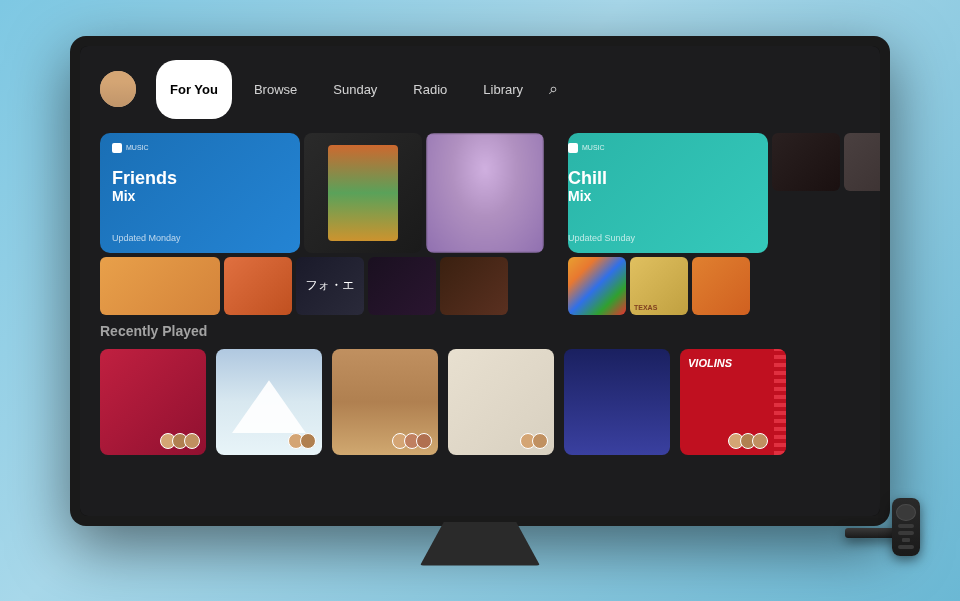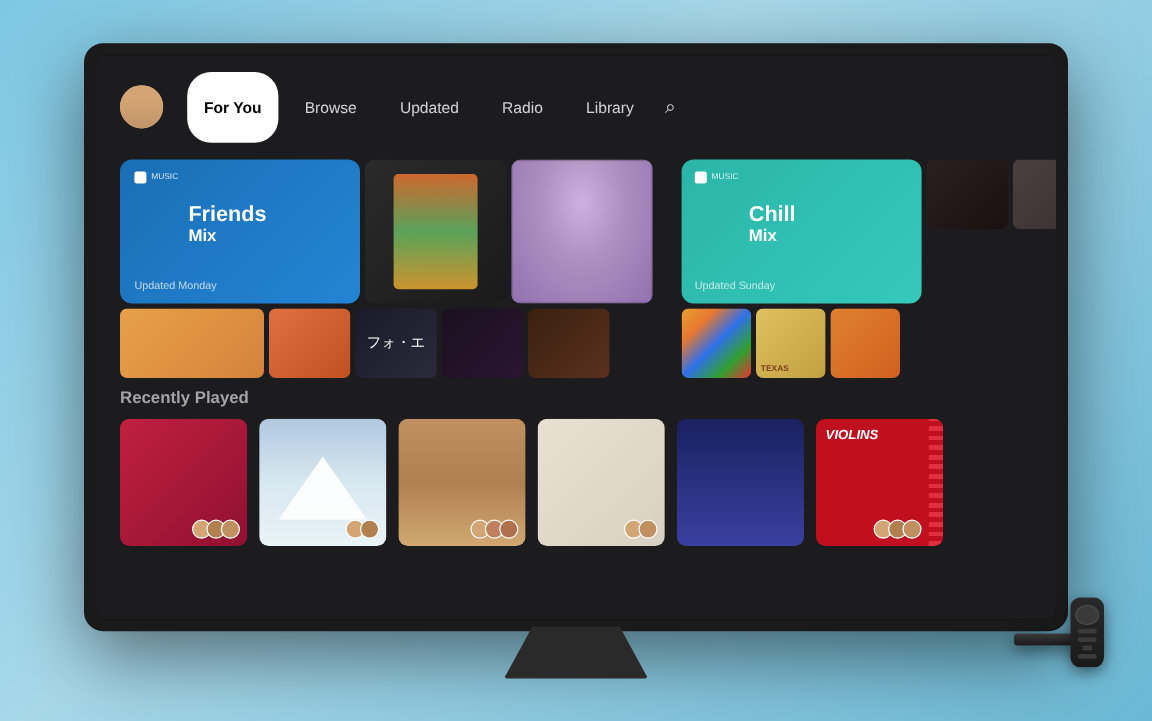--- a/index.html
+++ b/index.html
@@ -159,35 +159,34 @@
       background: white;
       border-radius: 2px;
       display: inline-block;
     }
 
     .mix-title {
       color: white;
       font-size: 18px;
       font-weight: 700;
       line-height: 1.1;
-      margin-left: 45px;
     }
 
     .mix-updated {
       color: rgba(255,255,255,0.7);
       font-size: 9px;
       margin-top: 12px;
     }
 
     .chill-mix {
       background: linear-gradient(135deg, #2ab5a8, #35c9bb);
       display: flex;
       flex-direction: column;
       justify-content: space-between;
-      padding: 10px 11px;
+      padding: 10px 0;
     }
 
     
     .color-block {
       width: 100%;
       height: 100%;
     }
 
     
     .section-label {
@@ -366,21 +365,21 @@
           </div>
 
           <div class="nav-items">
             <div class="nav-item active">
               <span>For You</span>
             </div>
             <div class="nav-item inactive">
               <span>Browse</span>
             </div>
             <div class="nav-item inactive">
-              <span>Updated</span>
+              <span>Sunday</span>
             </div>
             <div class="nav-item inactive">
               <span>Radio</span>
             </div>
             <div class="nav-item inactive">
               <span>Library</span>
             </div>
             <div class="search-icon">⌕</div>
           </div>
         </div>

